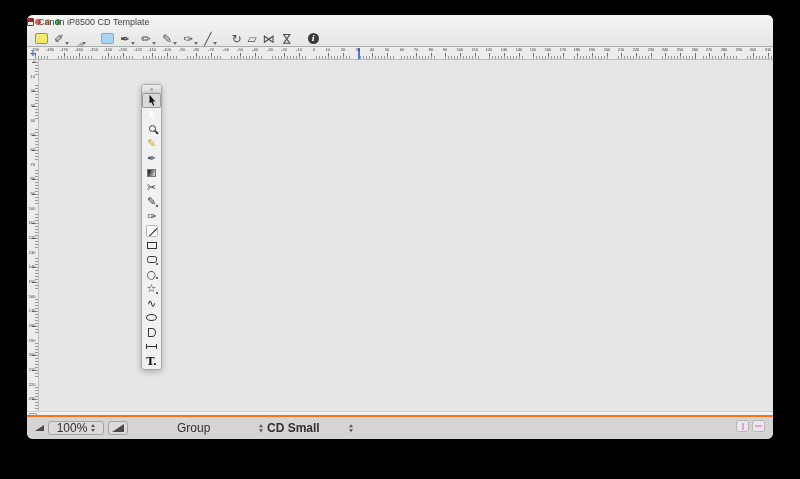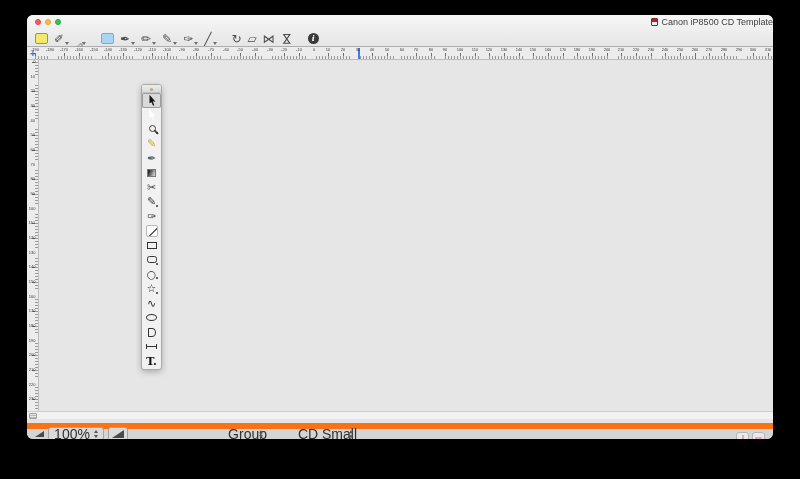--- a/index.html
+++ b/index.html
@@ -13,22 +13,22 @@
 
   
   .chrome { position:absolute; left:0; top:0; right:0; height:32px;
     background:linear-gradient(#f6f6f6,#e6e6e6); border-bottom:1px solid #adadad; }
   .titlebar { position:absolute; left:0; top:0; right:0; height:13px; }
   .traffic { position:absolute; left:8px; top:4px; display:flex; gap:4px; }
   .light { width:6px; height:6px; border-radius:50%; }
   .light.c { background:#fc5b57; border:0.5px solid #e2443f; }
   .light.m { background:#fdbe3f; border:0.5px solid #e0a032; }
   .light.z { background:#34c749; border:0.5px solid #28a933; }
-  .wtitle { position:absolute; left:0; right:0; top:2px; text-align:right;
-    font-size:9px; color:#3d3d3d;padding-left:24px; }
+  .wtitle { position:absolute; left:0; right:0; top:2px; text-align:left;
+    font-size:9px; color:#3d3d3d; }
   .docicon { display:inline-block; width:7px; height:8px; vertical-align:-1px;
     margin-right:4px; border-radius:1px; border:0.5px solid #8a2525;
     background:linear-gradient(#a82727 0 46%, #eee 46%); }
 
   .toolbar { position:absolute; left:8px; top:14px; right:4px; height:18px;
     display:flex; align-items:center; gap:6px; }
   .tbitem { display:flex; align-items:flex-end; gap:1px; height:15px; cursor:default; }
   .tbitem .glyph { font-family:"DejaVu Sans", sans-serif; font-size:12px;
     line-height:14px; color:#4c4c4c; }
   .tbitem .glyph.light { color:#8e8e8e; }
@@ -145,39 +145,39 @@
   .icon-dim::after { content:''; position:absolute; left:0; right:0; top:1.6px;
     border-top:1.2px solid #333; }
 
   
   .scrollstrip { position:absolute; left:0; right:0; bottom:20px; height:8px;
     background:#f2f2f2; border-top:1px solid #cfcfcf; }
   .splitwidget { position:absolute; left:2px; top:1px; width:8px; height:6px;
     border:1px solid #9f9f9f; border-radius:1px;
     background:repeating-linear-gradient(#e8e8e8 0 1px, #b9b9b9 1px 2px); }
 
-  .statusbar { position:absolute; left:0; right:0; bottom:0; height:16px;
+  .statusbar { position:absolute; left:0; right:0; bottom:0; height:24px;
     background:linear-gradient(#dcdcdc,#cf:cfcf); background:#d4d4d4;
-    border-top:6px solid #f97316; font-size:14px; color:#303030; }
+    border-top:2px solid #f97316; font-size:12px; color:#303030; }
   .zoomgrp { position:absolute; left:8px; top:0; height:100%; display:flex;
     align-items:center; gap:4px; }
   .ramp { width:0; height:0; border-left:9px solid transparent;
     border-bottom:6px solid #4a4a4a; }
   .ramp.big { border-left-width:12px; border-bottom-width:8px; }
   .box { border:1px solid #a3a3a3; border-radius:3px; background:#dadada;
     display:flex; align-items:center; justify-content:center; height:14px; }
   .zoombox { width:56px; gap:4px; }
   .rampbox { width:20px; }
   .stepper { display:flex; flex-direction:column; gap:1.5px; }
   .tri-up { width:0; height:0; border-left:2.5px solid transparent;
     border-right:2.5px solid transparent; border-bottom:3px solid #555; }
   .tri-dn { width:0; height:0; border-left:2.5px solid transparent;
     border-right:2.5px solid transparent; border-top:3px solid #555; }
   .popup { position:absolute; top:0; height:100%; width:90px; display:flex;
-    align-items:center; justify-content:flex-end; }
+    align-items:center; justify-content:flex-start; }
   .popup .stepper { position:absolute; right:4px; top:50%;
     transform:translateY(-50%); }
   .sidebtn { position:absolute; top:3px; width:13px; height:12px;
     border:1px solid #b5b5b5; border-radius:3px; background:#e9e9e9;
     display:flex; align-items:center; justify-content:center; }
   .pbar-v { width:2px; height:7px; background:#f399d5; }
   .pbar-h { width:7px; height:2px; background:#f399d5; }
 </style>
 </head>
 <body>
@@ -417,21 +417,21 @@
           <span class="ramp big"></span>
         </span>
       </div>
     <div class="popup" style="left: 150px;">
           <span>Group</span>
           <span class="stepper">
             <span class="tri-up"></span>
             <span class="tri-dn"></span>
           </span>
         </div>
-        <div class="popup" style="left: 240px;">
+        <div class="popup" style="left: 240px; font-weight: bold;">
           <span>CD Small</span>
           <span class="stepper">
             <span class="tri-up"></span>
             <span class="tri-dn"></span>
           </span>
         </div>
         <span class="sidebtn" style="right: 24px;">
           <span class="pbar-v"></span>
         </span>
         <span class="sidebtn" style="right: 8px;">

